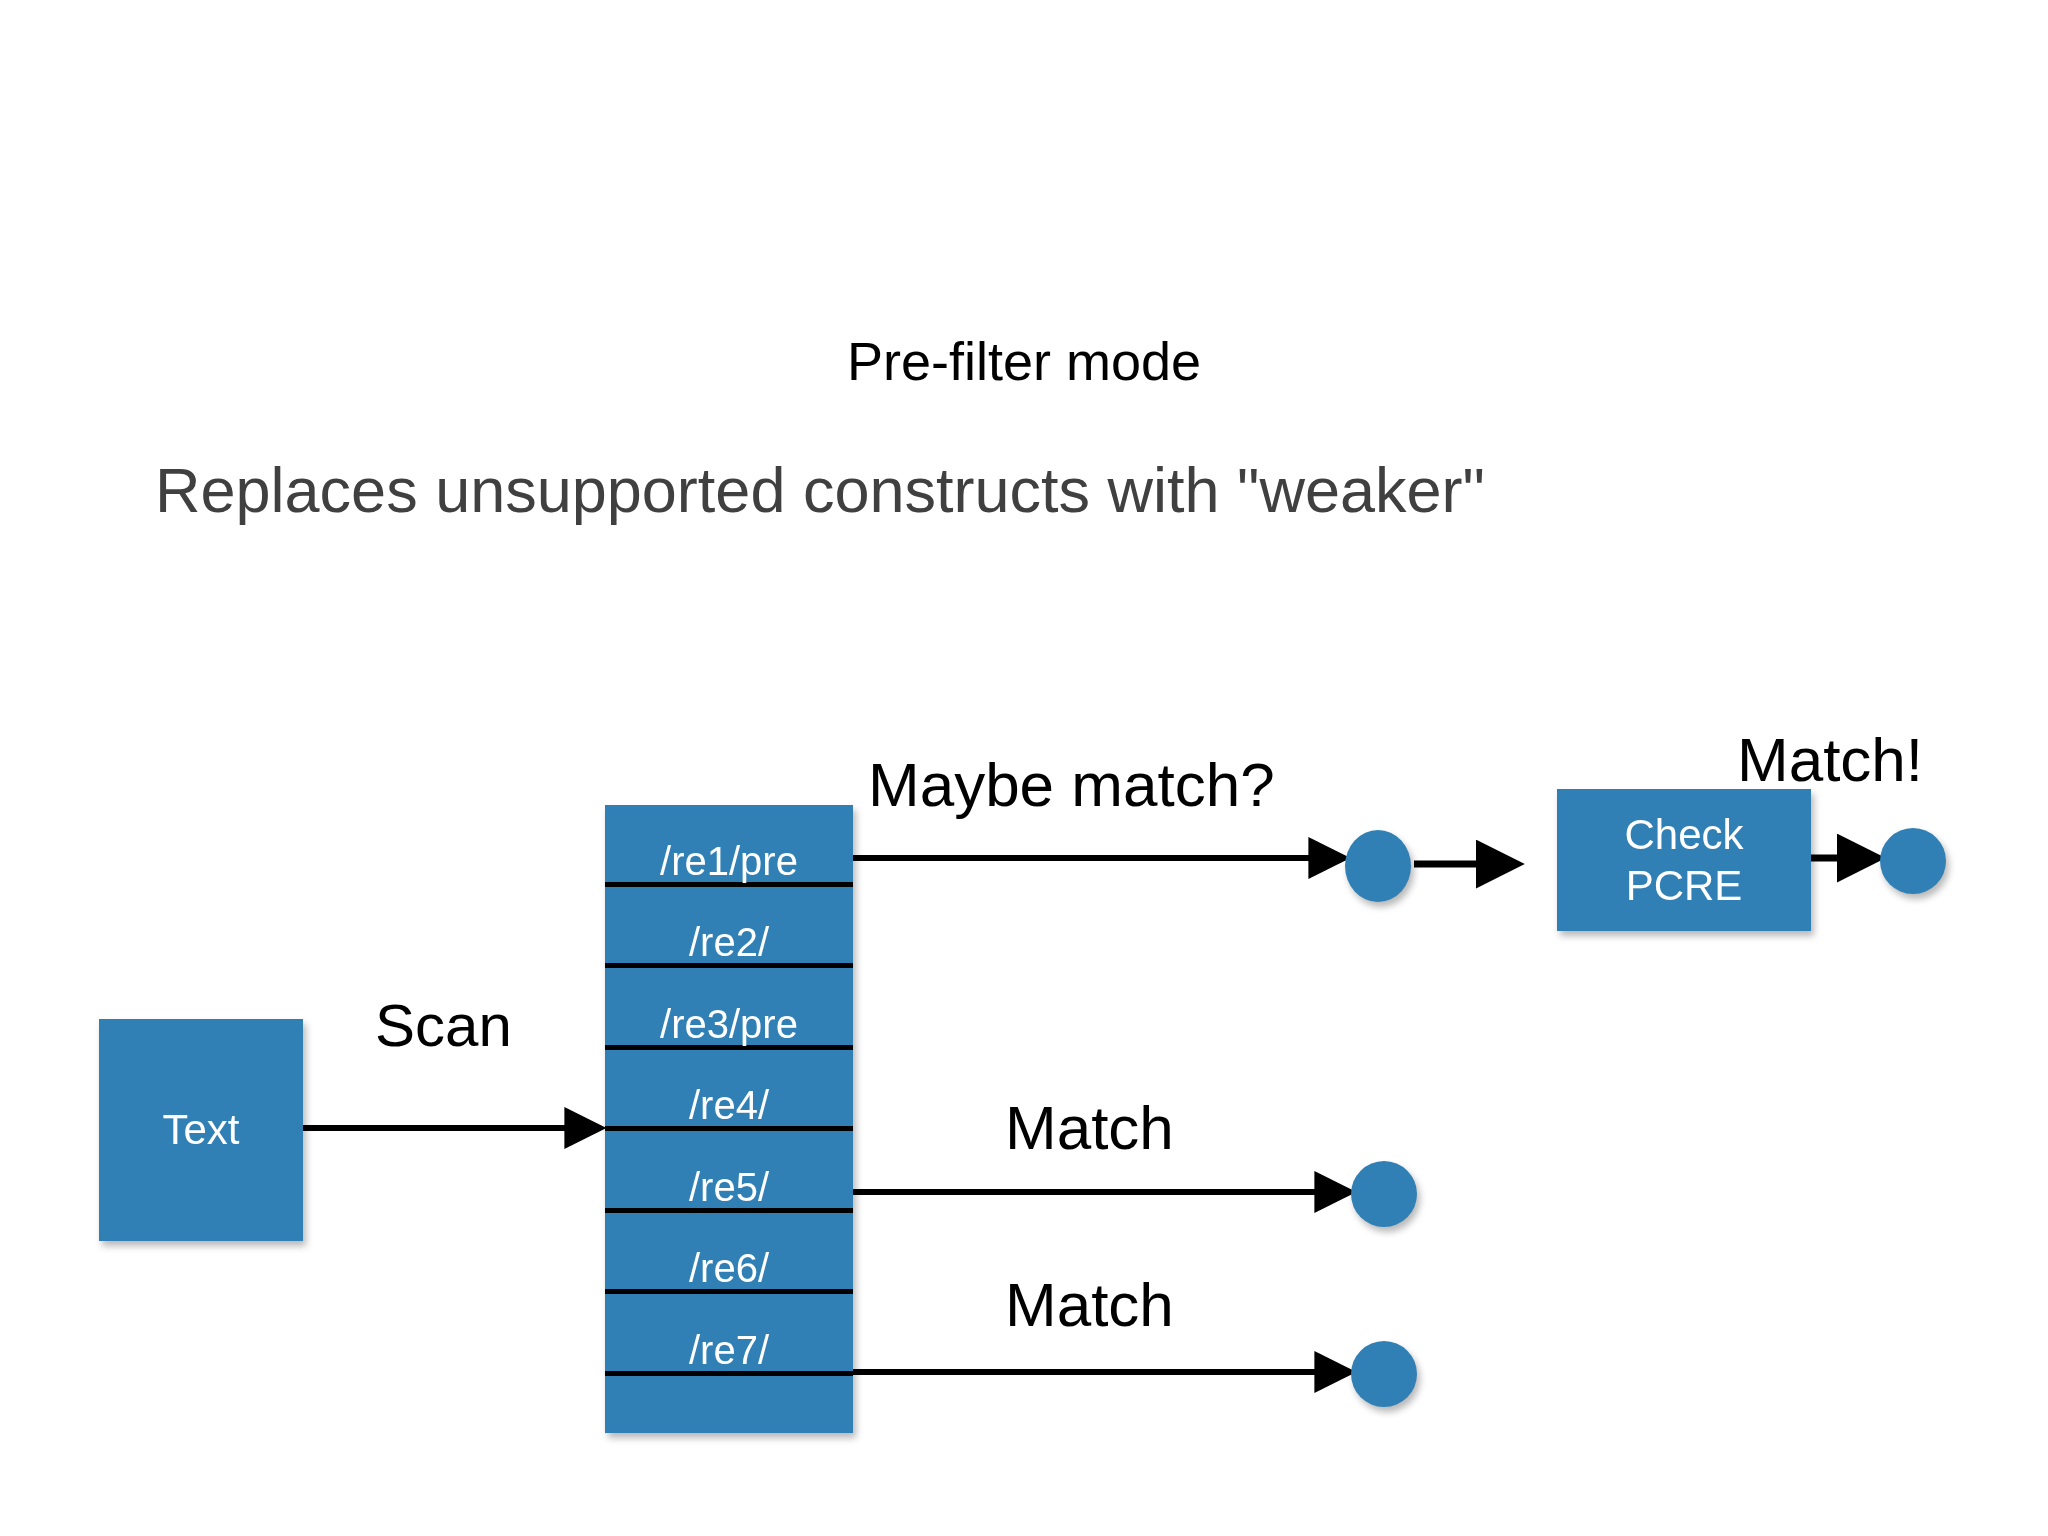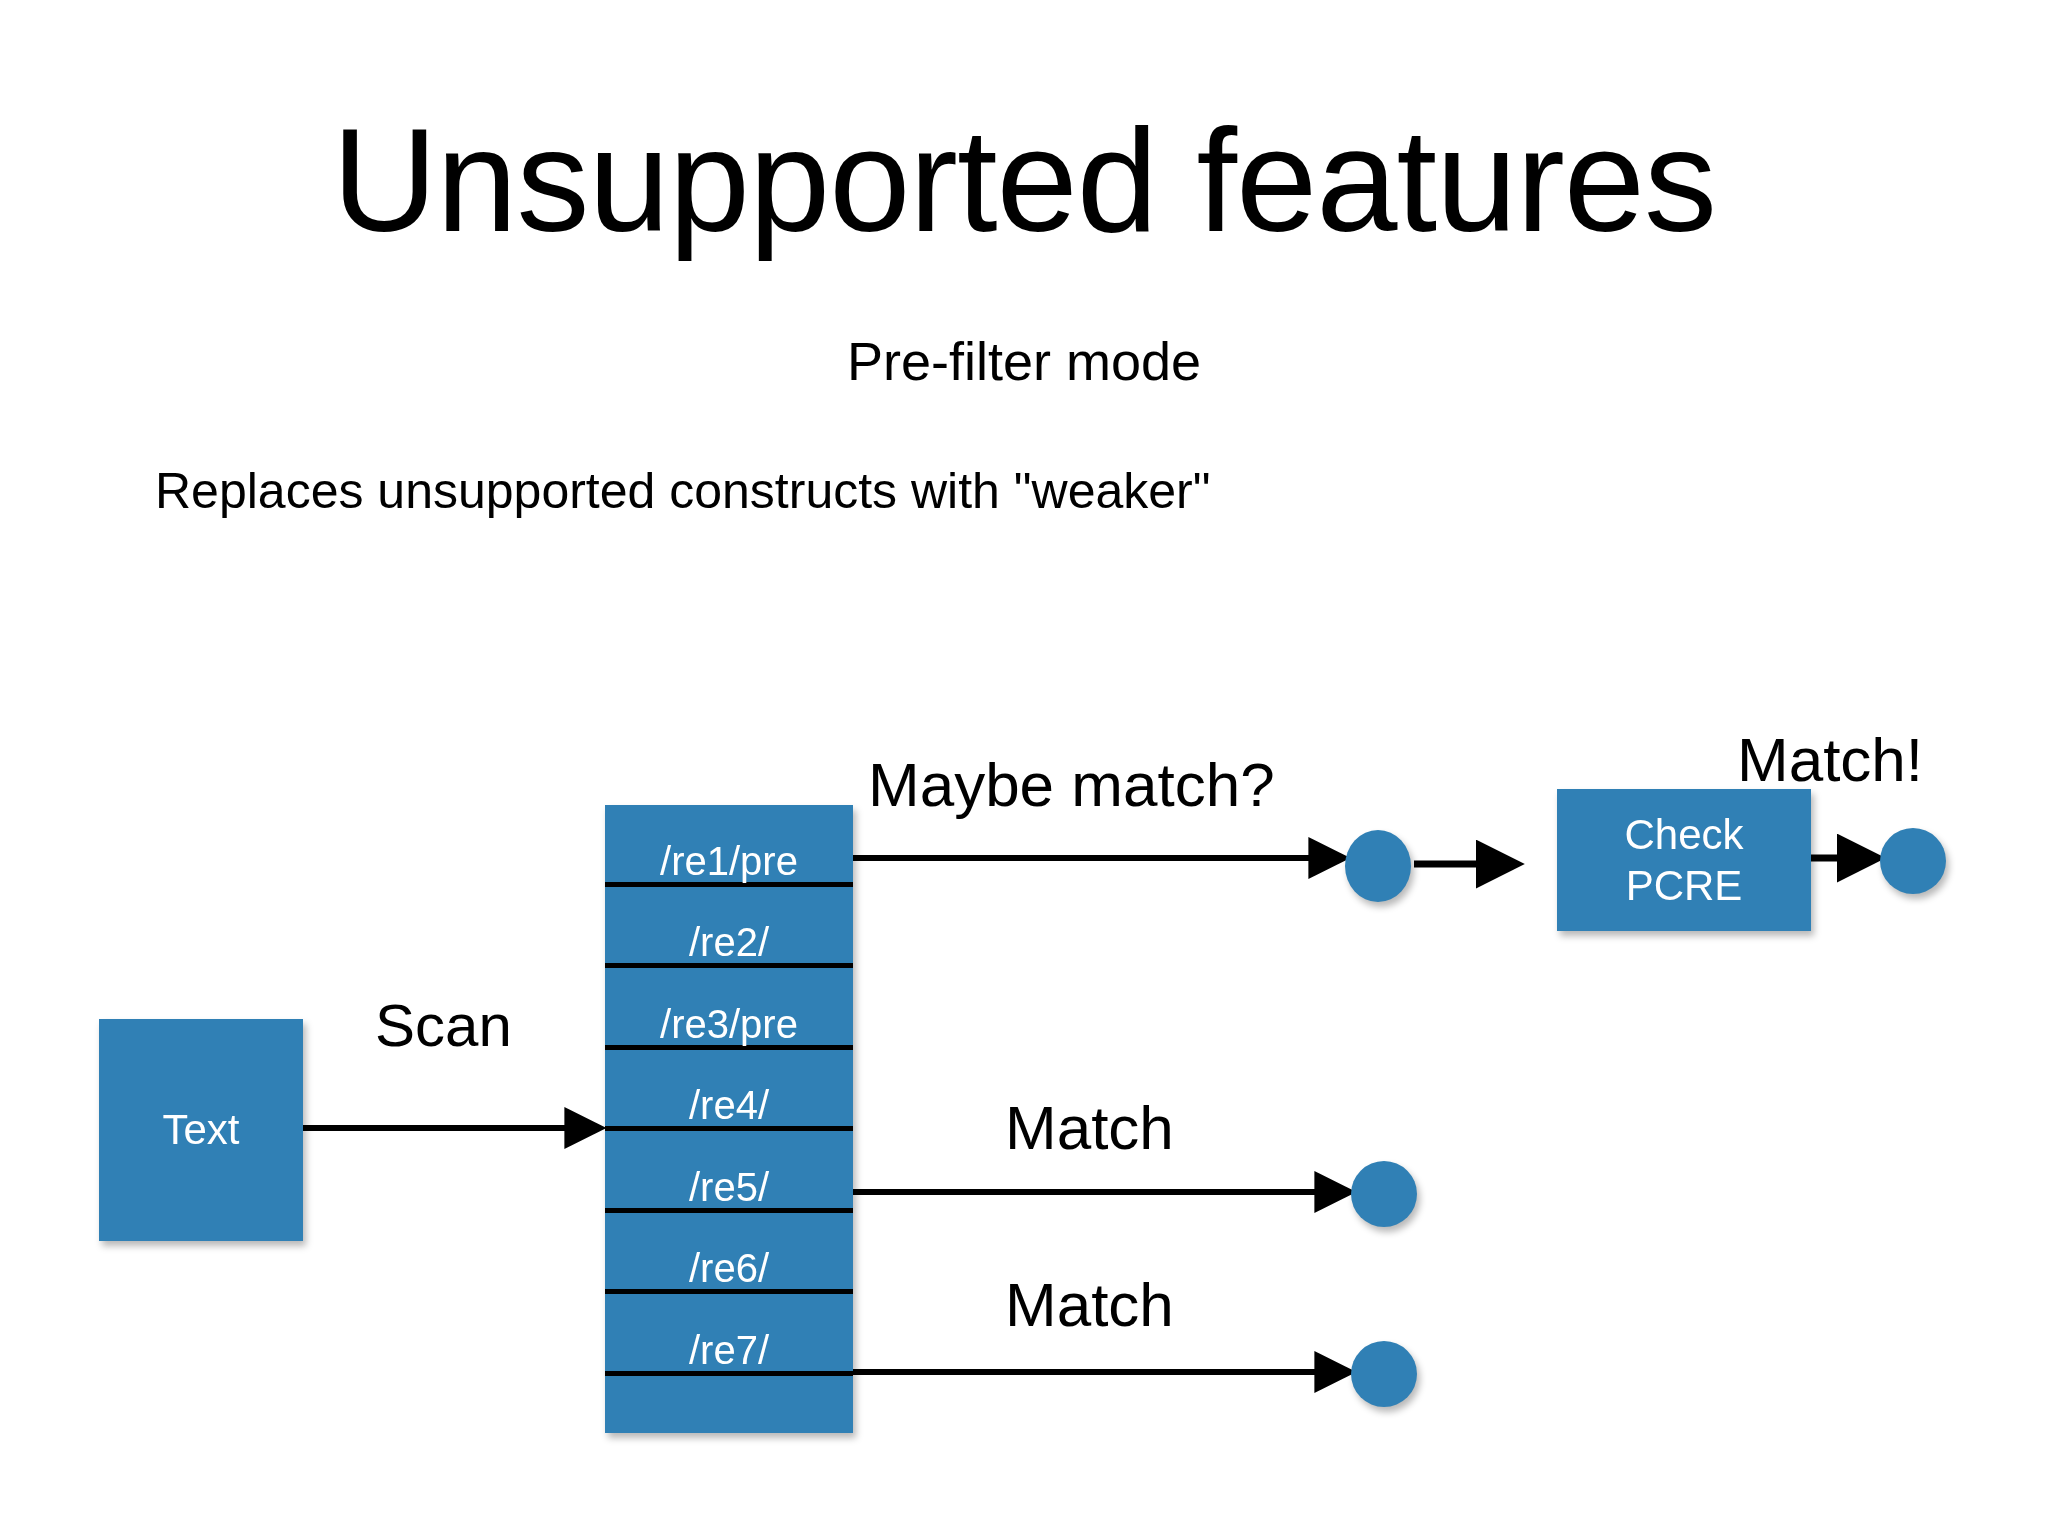--- a/index.html
+++ b/index.html
@@ -39,25 +39,24 @@
     font-size: 54px;
     font-weight: 300;
     line-height: 1.0;
     margin-top: 36px;
   }
   #body-text {
     position: absolute;
     left: 155px;
     top: 455px;
     width: 1760px;
-    font-size: 50px;
+    font-size: 63px;
     font-weight: 300;
     line-height: 1.12;
-    color: #000000;
-    margin-top: 8px;
+    color: #404040;
   }
   #body-text .line { display: block; white-space: nowrap; }
 
   
   #diagram { position: absolute; left: 0; top: 0; width: 2048px; height: 1536px; }
 
   .node-box {
     position: absolute;
     background: #3080b5;
     box-shadow: 3px 5px 7px rgba(0,0,0,0.28);
@@ -144,21 +143,20 @@
   #label-maybe-match { left: 868px;  top: 754px;  font-size: 62px; }
   #label-match-bang  { left: 1737px; top: 729px;  font-size: 62px; }
   #label-match-1     { left: 1005px; top: 1097px; font-size: 62px; }
   #label-match-2     { left: 1005px; top: 1274px; font-size: 62px; }
 </style>
 </head>
 <body>
 
 <div id="slide">
 
-  <div id="title">Unsupported features</div>
   <div id="subtitle">Pre-filter mode</div>
 
   <div id="body-text">
     <span class="line">Replaces unsupported constructs with "weaker"</span>
   </div>
 
   <div id="diagram">
 
     <svg id="edges" viewBox="0 0 2048 1536" width="2048" height="1536" xmlns="http://www.w3.org/2000/svg">
       <defs>

